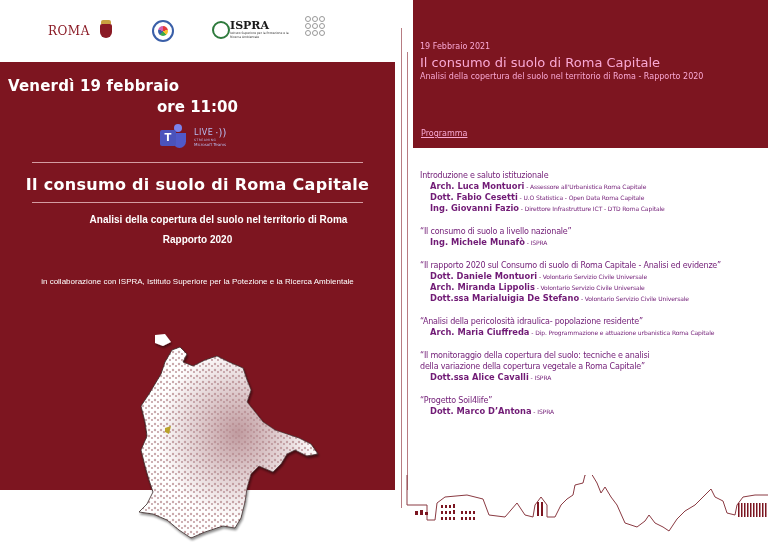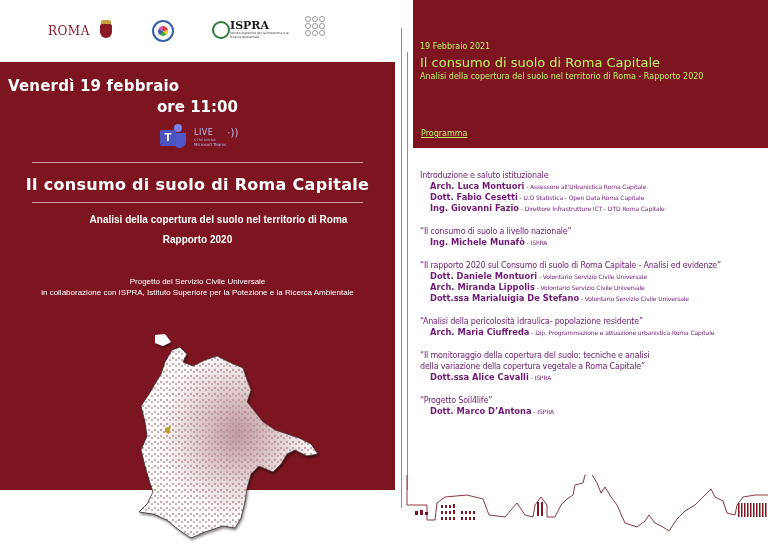--- a/index.html
+++ b/index.html
@@ -43,21 +43,21 @@
   .main-title { position: absolute; left: 0; top: 113px; width: 395px; text-align: center; color: #fff; font-weight: bold; font-size: 16px; letter-spacing: 0.3px; }
   .sub-title1 { position: absolute; left: 0; top: 152px; width: 395px; text-align: center; color: #fff; font-weight: bold; font-size: 10px; font-family: "Liberation Sans", sans-serif; padding-left: 42px; }
   .sub-title2 { position: absolute; left: 0; top: 172px; width: 395px; text-align: center; color: #fff; font-weight: bold; font-size: 10px; font-family: "Liberation Sans", sans-serif; }
   .project-lines { position: absolute; left: 0; top: 214px; width: 395px; text-align: center; color: #fff; font-family: "Liberation Sans", sans-serif; font-size: 8px; line-height: 11px; }
 
   .map-wrap { position: absolute; left: 135px; top: 332px; width: 195px; height: 210px; }
 
   
   .divider-outer { position: absolute; left: 401px; top: 28px; width: 1px; height: 480px; background: #b77c82; }
   .divider-inner { position: absolute; left: 407px; top: 52px; width: 1px; height: 438px; background: #b77c82; }
-  .right-header { position: absolute; left: 413px; top: 0; width: 355px; height: 148px; background: #7d1520; color: #bef264; }
+  .right-header { position: absolute; left: 413px; top: 0; width: 355px; height: 148px; background: #7d1520; color: #f9a8d4; }
   .rh-date { position: absolute; left: 7px; top: 42px; font-size: 8px; font-family: "DejaVu Sans", sans-serif; }
   .rh-title { position: absolute; left: 7px; top: 55px; font-size: 13px; }
   .rh-subtitle { position: absolute; left: 7px; top: 72px; font-size: 8px; }
   .rh-programma { position: absolute; left: 8px; top: 129px; font-size: 8px; text-decoration: underline; cursor: pointer; }
 
   .program { position: absolute; left: 420px; top: 170px; width: 345px; font-family: "DejaVu Sans", sans-serif; color: #701a75; }
   .session { margin-bottom: 12px; }
   .session-title { font-size: 8px; line-height: 11px; white-space: nowrap; letter-spacing: -0.2px; }
   .speaker { padding-left: 10px; font-size: 8.3px; line-height: 11px; font-weight: bold; white-space: nowrap; }
   .speaker .role { font-weight: normal; font-size: 6px; letter-spacing: -0.1px; }
@@ -99,37 +99,36 @@
   <div class="event-day">Venerdì 19 febbraio</div>
   <div class="event-time">ore 11:00</div>
 
   <div class="teams-badge">
     <div class="teams-icon">
       <div class="t-head1"></div>
       <div class="t-body"></div>
       <div class="t-square">T</div>
     </div>
     <div class="teams-text">
-      <span style="display:flex;align-items:center;gap:16px;">
+      <span style="display:flex;align-items:center;gap:4px;">
         <span class="teams-live">LIVE</span>
         <span class="wave-icon">·))</span>
       </span>
       <span class="teams-stream">STREAMING</span>
       <span class="teams-ms">Microsoft Teams</span>
     </div>
   </div>
 
   <div class="rule rule-top"></div>
   <div class="main-title">Il consumo di suolo di Roma Capitale</div>
   <div class="rule rule-bottom"></div>
   <div class="sub-title1">Analisi della copertura del suolo nel territorio di Roma</div>
   <div class="sub-title2">Rapporto 2020</div>
 
   <div class="project-lines">
-    <div>Progetto del Servizio Civile Universale</div>
     <div>in collaborazione con ISPRA, Istituto Superiore per la Potezione e la Ricerca Ambientale</div>
   </div>
 </div>
 
 <div class="map-wrap">
   <svg width="195" height="210" viewBox="0 0 195 210" xmlns="http://www.w3.org/2000/svg">
     <defs>
       <filter id="sh" x="-10%" y="-10%" width="120%" height="120%">
         <feDropShadow dx="1" dy="2" stdDeviation="1.2" flood-color="#000" flood-opacity="0.45"></feDropShadow>
       </filter>

